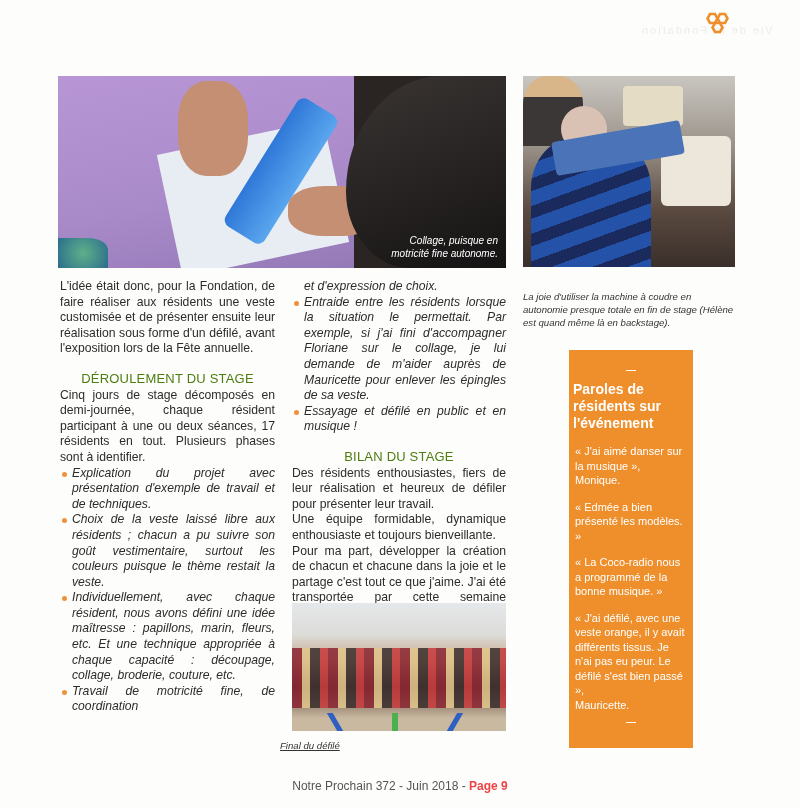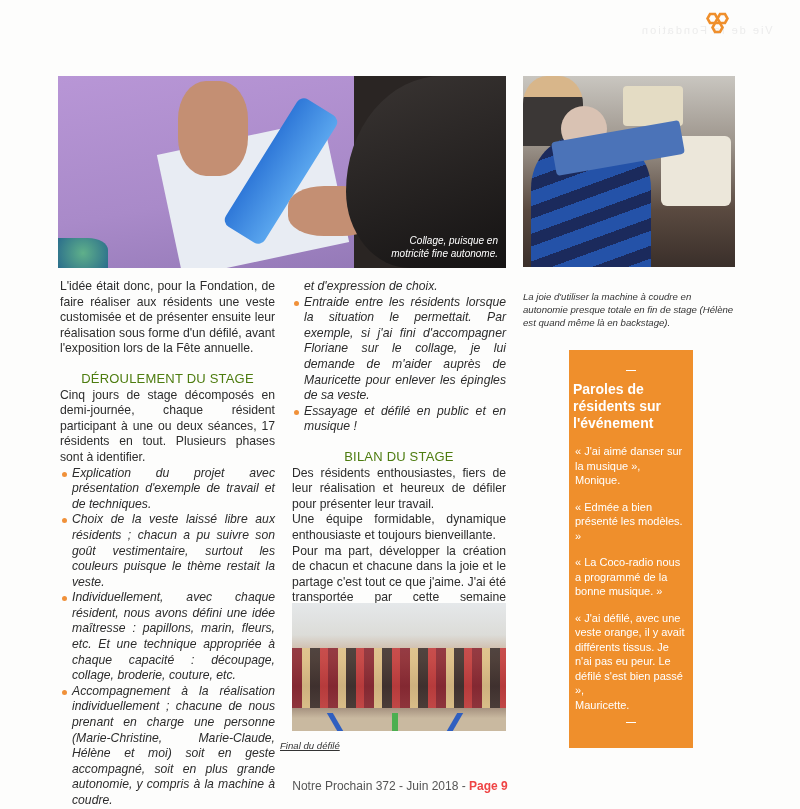--- a/index.html
+++ b/index.html
@@ -101,21 +101,20 @@
 <div class="photo-caption" id="cap2">La joie d'utiliser la machine à coudre en autonomie presque totale en fin de stage (Hélène est quand même là en backstage).</div>
 
 <div class="text-col" id="col1">
   <p>L'idée était donc, pour la Fondation, de faire réaliser aux résidents une veste customisée et de présenter ensuite leur réalisation sous forme d'un défilé, avant l'exposition lors de la Fête annuelle.</p>
   <div class="section-heading">DÉROULEMENT DU STAGE</div>
   <p>Cinq jours de stage décomposés en demi-journée, chaque résident participant à une ou deux séances, 17 résidents en tout. Plusieurs phases sont à identifier.</p>
   <ul class="bullets">
     <li>Explication du projet avec présentation d'exemple de travail et de techniques.</li>
     <li>Choix de la veste laissé libre aux résidents ; chacun a pu suivre son goût vestimentaire, surtout les couleurs puisque le thème restait la veste.</li>
     <li>Individuellement, avec chaque résident, nous avons défini une idée maîtresse : papillons, marin, fleurs, etc. Et une technique appropriée à chaque capacité : découpage, collage, broderie, couture, etc.</li>
-    <li>Accompagnement à la réalisation individuellement ; chacune de nous prenant en charge une personne (Marie-Christine, Marie-Claude, Hélène et moi) soit en geste accompagné, soit en plus grande autonomie, y compris à la machine à coudre.</li>
     <li>Travail de motricité fine, de coordination</li>
   </ul>
 </div>
 
 <div class="text-col" id="col2">
   <ul class="bullets">
     <li class="cont" style="padding-left:12px;">et d'expression de choix.</li>
     <li>Entraide entre les résidents lorsque la situation le permettait. Par exemple, si j'ai fini d'accompagner Floriane sur le collage, je lui demande de m'aider auprès de Mauricette pour enlever les épingles de sa veste.</li>
     <li>Essayage et défilé en public et en musique !</li>
   </ul>

